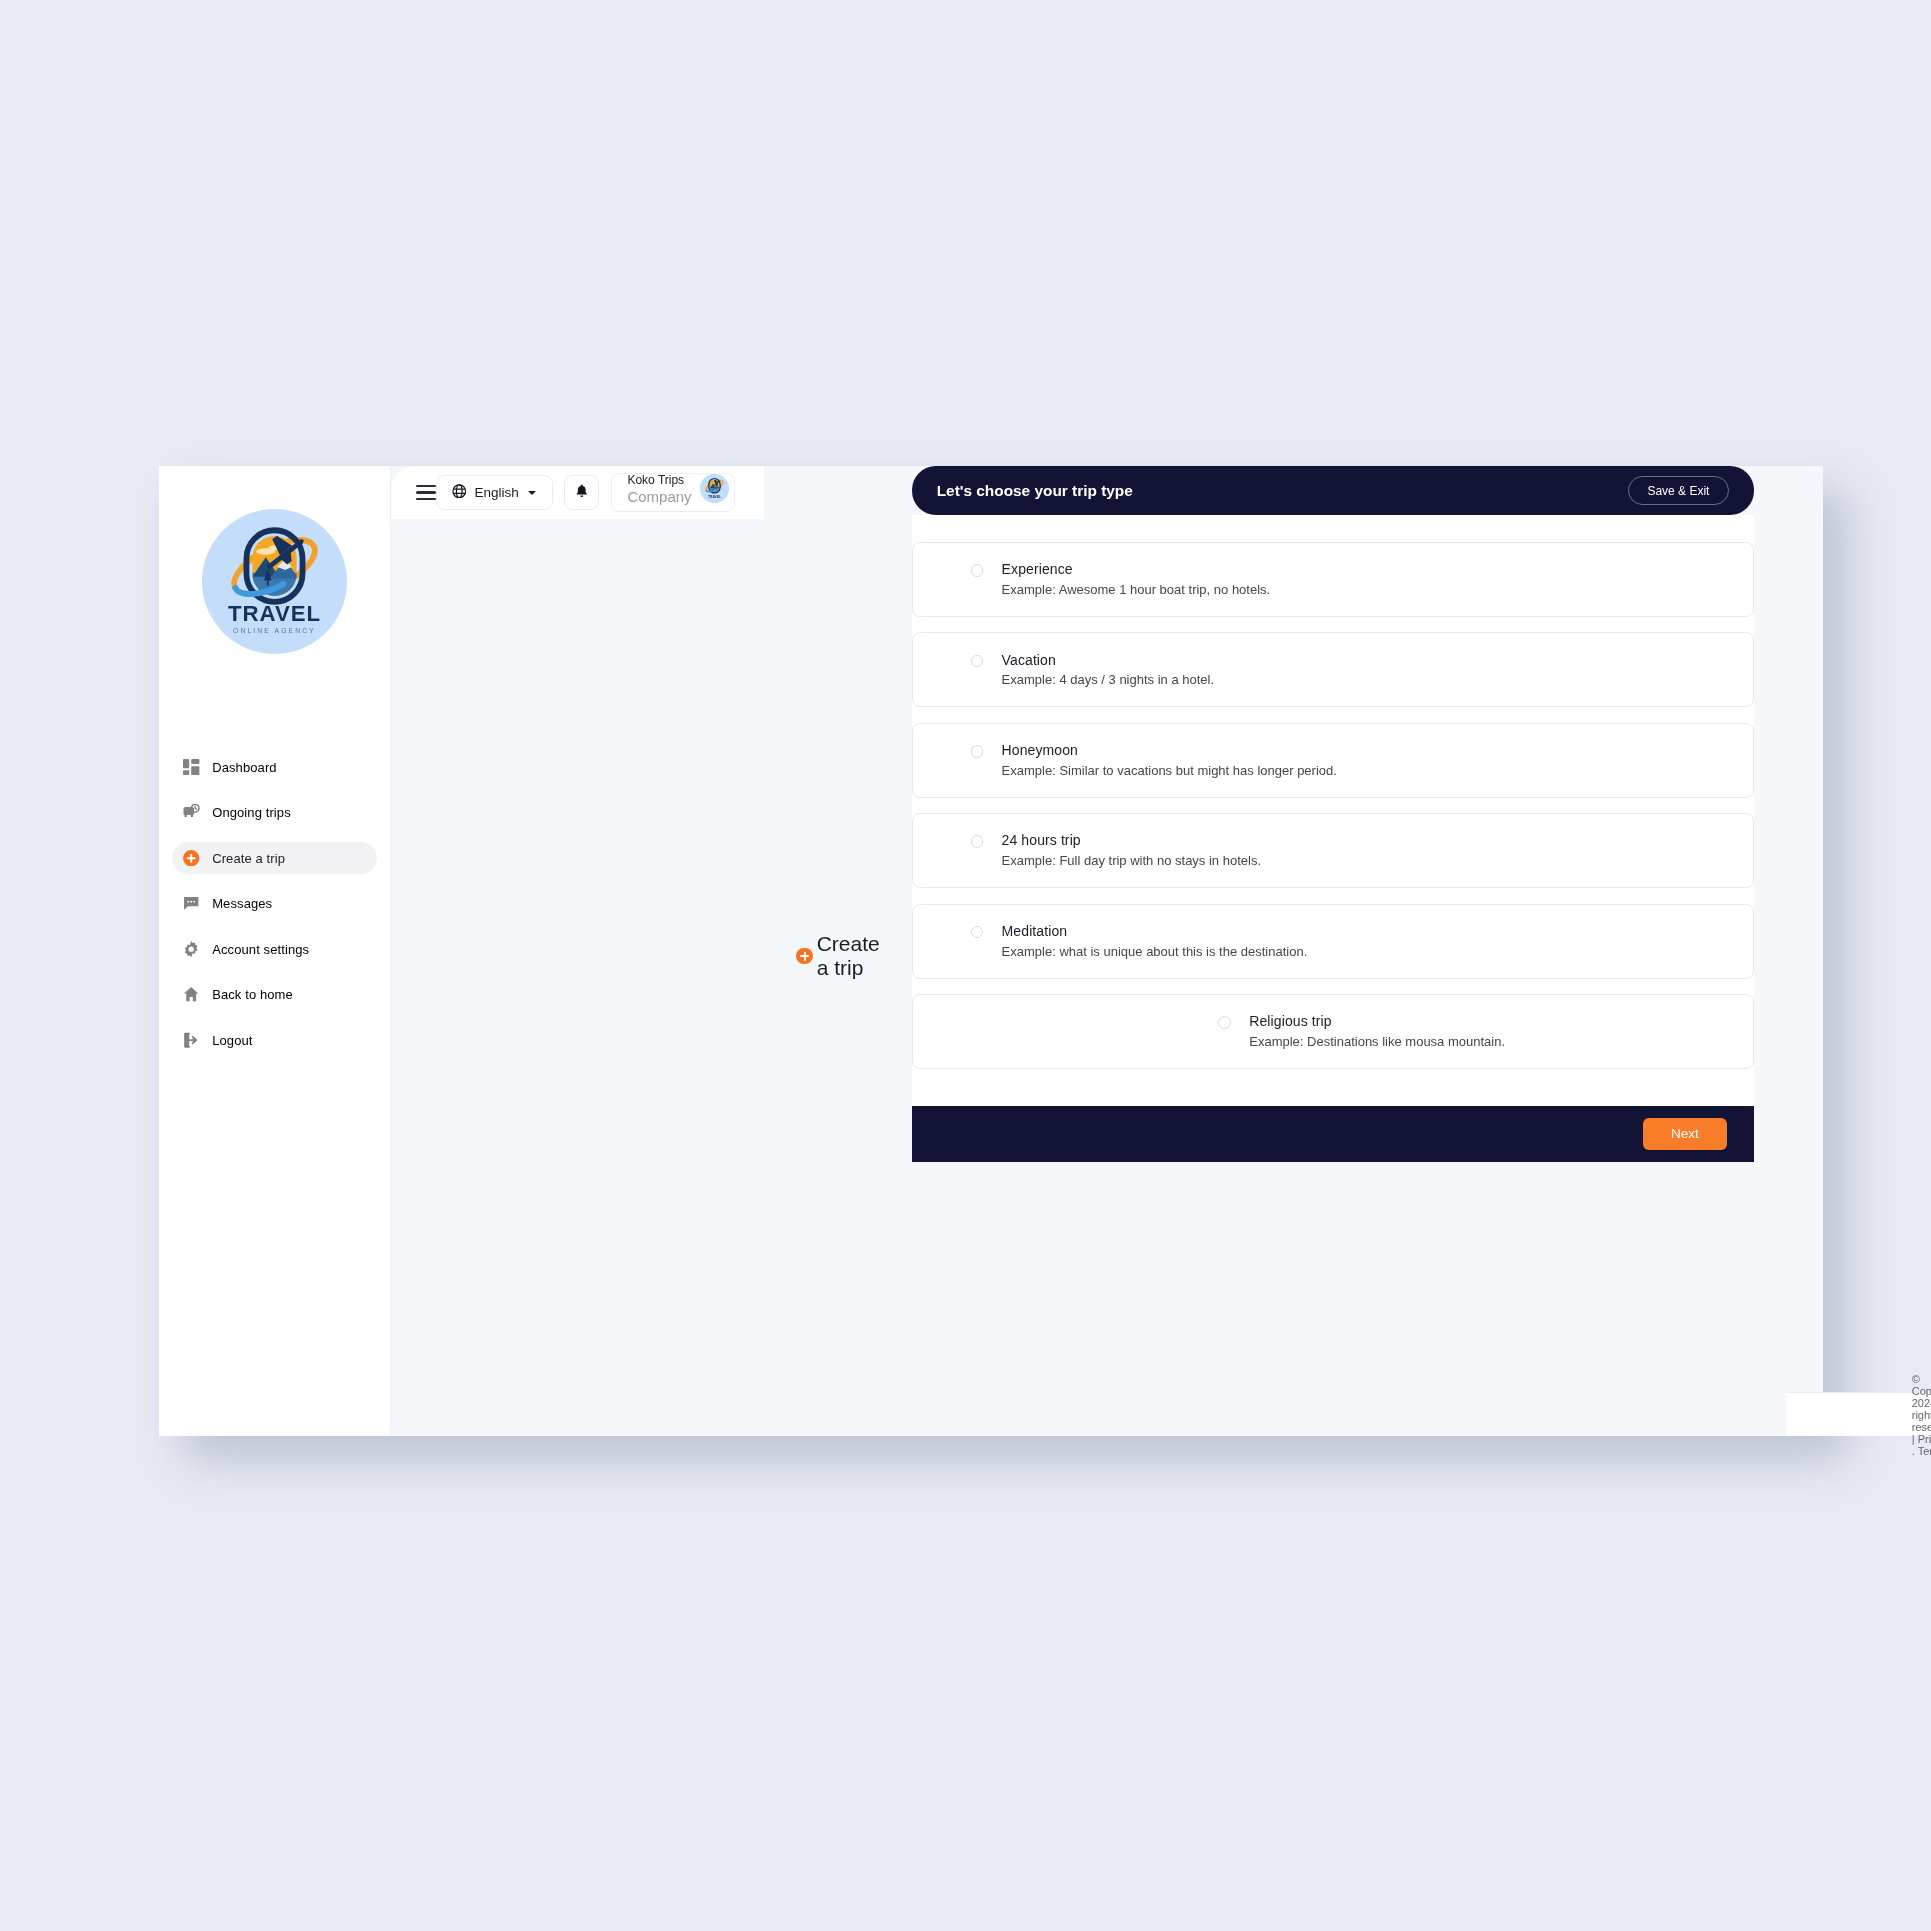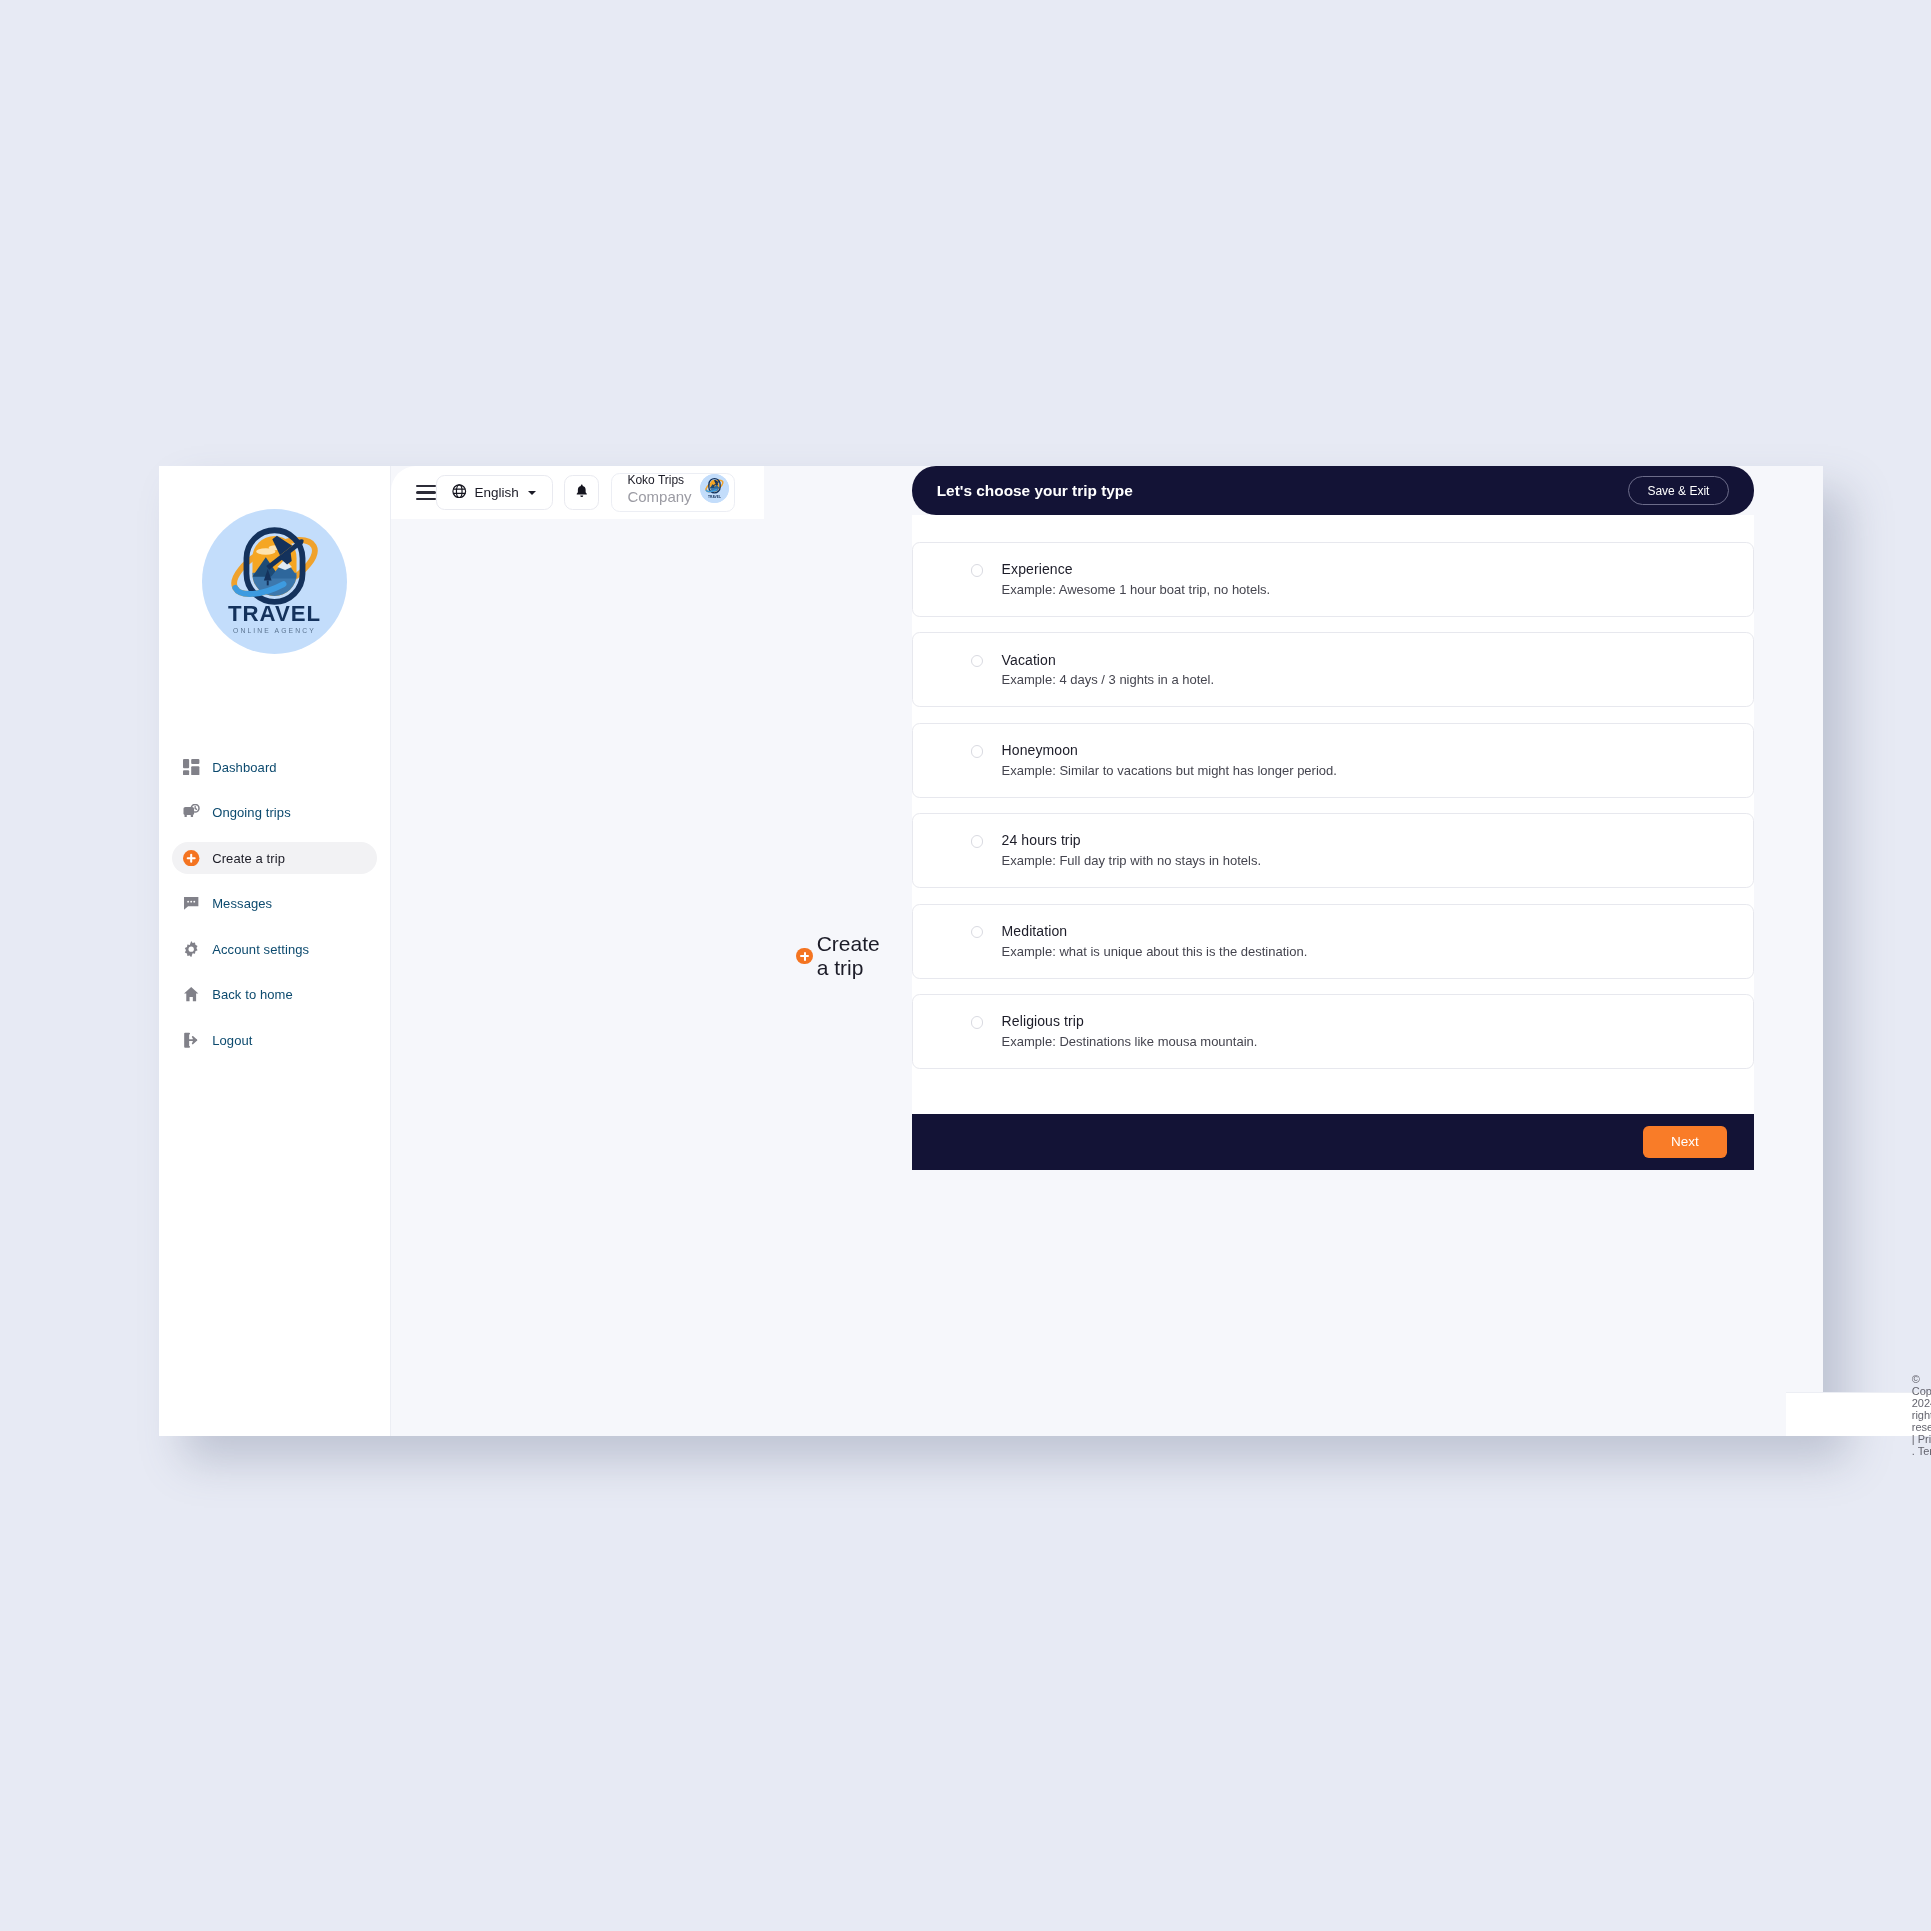--- a/index.html
+++ b/index.html
@@ -41,21 +41,21 @@
   #nav-list { margin-top: 97px; padding: 0 12.6px; }
   .nav-item {
     display: flex; align-items: center;
     gap: 12.6px;
     height: 32px;
     padding: 0 11.6px;
     margin-bottom: 13.5px;
     border-radius: 17.4px;
     cursor: pointer;
     font-size: 13px;
-    color: #0c4a6e;
+    color: #000000;
     letter-spacing: 0.1px;
   }
   .nav-item.active { background: #f2f2f4; color: #1c1c26; }
   .nav-icon { width: 16.4px; height: 16.4px; flex: 0 0 16.4px; display:flex; align-items:center; justify-content:center; }
   .nav-icon svg { width: 16.4px; height: 16.4px; fill: #818189; }
   .nav-item.active .nav-icon svg { fill: #f47421; }
 
   
   #main-col {
     flex: 1 1 auto;
@@ -163,21 +163,21 @@
     width: 842px;
     min-height: 75px;
     border: 1px solid #e7e8ee;
     border-radius: 7.7px;
     margin-bottom: 15.4px;
     display: flex;
     padding: 18.3px 0 18.3px 58px;
     cursor: pointer;
     background:#fff;
   }
-  .option-card:last-child { margin-bottom: 16px; }
+  .option-card:last-child { margin-bottom: 8px; justify-content: center; }
   .radio {
     width: 12.6px; height: 12.6px; border-radius: 50%;
     border: 1.4px solid #d9dae1;
     background: #fff;
     flex: 0 0 12.6px;
     margin: 2.9px 18.3px 0 0;
   }
   .option-title { font-size: 14px; font-weight: 400; color:#1c1c28; letter-spacing:0.1px; }
   .option-desc  { font-size: 13px; color:#45454f; margin-top: 4.8px; }
 

